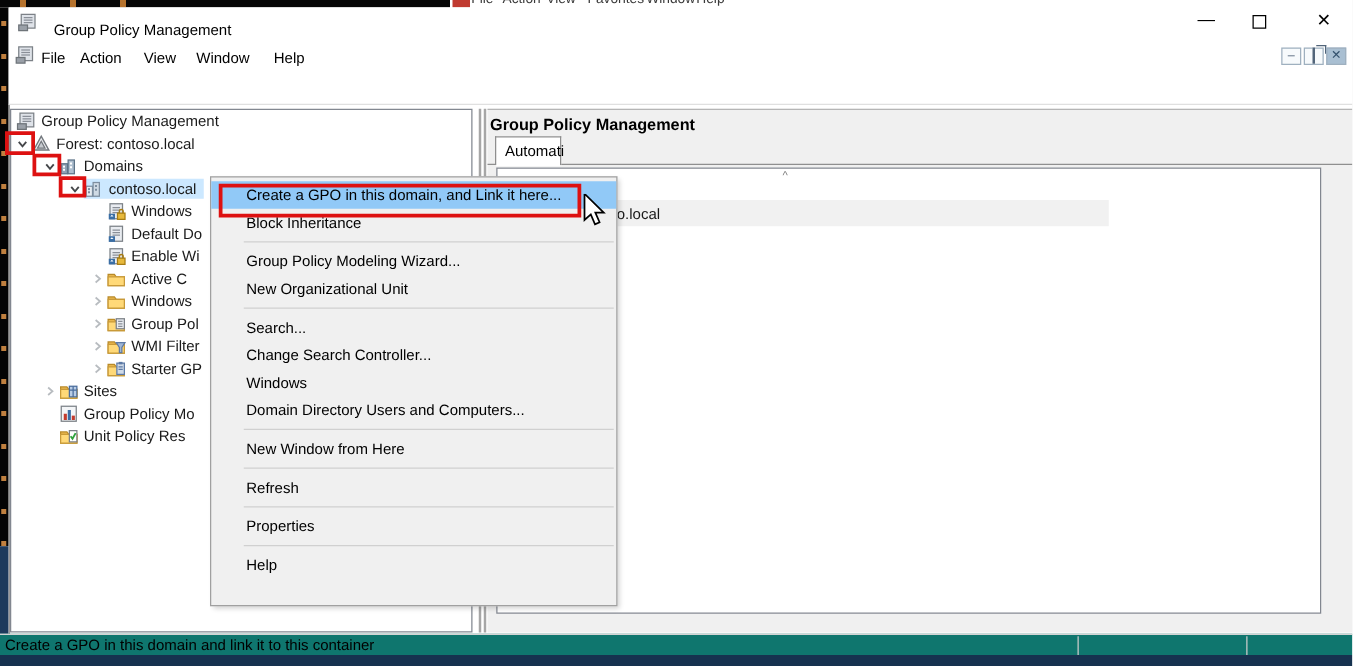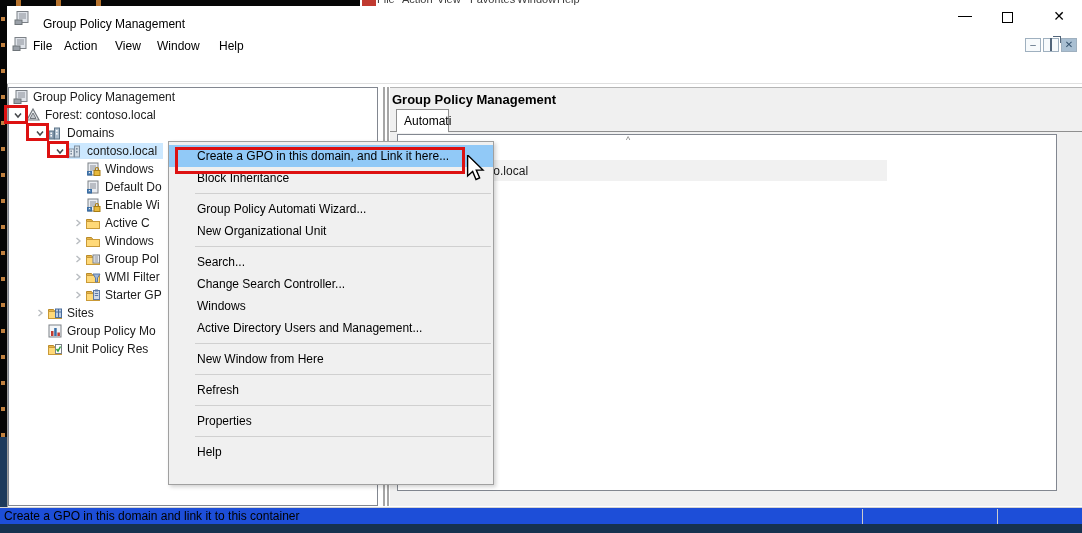--- a/index.html
+++ b/index.html
@@ -71,21 +71,21 @@
   .sel-wrap { display:flex; align-items:center; background:#cce8ff; padding-right:6px; }
 
   
   #ctx-menu { left:168px; top:141px; width:326px; height:344px; background:#f0f0f0; border:1px solid #a0a0a0; z-index:50; padding-top:3px; box-shadow:2px 2px 4px rgba(0,0,0,0.18); }
   .ctx-item { height:22px; line-height:22px; padding-left:28px; color:#000; }
   .ctx-item.hl { background:#91c9f7; }
   .ctx-sep { height:9px; position:relative; }
   .ctx-sep::after { content:""; position:absolute; left:26px; right:2px; top:4px; height:1px; background:#d0d0d0; }
 
   
-  #statusbar { left:0; top:507px; width:1082px; height:17px; background:#1d4ed8; border-top:1px solid #d4d4d4;padding-left:45px; }
+  #statusbar { left:0; top:507px; width:1082px; height:17px; background:#0f766e; border-top:1px solid #d4d4d4;padding-left:45px; }
   #status-text { left:4px; top:1px; color:#000; }
   .sb-div { position:absolute; top:1px; width:1px; height:15px; background:#cccccc; }
 
   
   .red-box { position:absolute; border:3px solid #dd1111; background:transparent; z-index:60; }
   #rb-1 { left:4px;  top:105px; width:24px; height:19px; }
   #rb-2 { left:26px; top:123px; width:23px; height:18px; }
   #rb-3 { left:47px; top:141px; width:22px; height:17px; }
   #rb-menu { left:175px; top:147px; width:290px; height:27px; }
 
@@ -473,27 +473,27 @@
           </span>
         <span class="rlabel">contoso.local</span>
       </div>
     </div>
   </div>
 
   <div class="abs" id="ctx-menu">
     <div class="ctx-item hl">Create a GPO in this domain, and Link it here...</div>
     <div class="ctx-item">Block Inheritance</div>
     <div class="ctx-sep"></div>
-    <div class="ctx-item">Group Policy Automati Wizard...</div>
+    <div class="ctx-item">Group Policy Modeling Wizard...</div>
     <div class="ctx-item">New Organizational Unit</div>
     <div class="ctx-sep"></div>
     <div class="ctx-item">Search...</div>
     <div class="ctx-item">Change Search Controller...</div>
     <div class="ctx-item">Windows</div>
-    <div class="ctx-item">Active Directory Users and Management...</div>
+    <div class="ctx-item">Domain Directory Users and Computers...</div>
     <div class="ctx-sep"></div>
     <div class="ctx-item">New Window from Here</div>
     <div class="ctx-sep"></div>
     <div class="ctx-item">Refresh</div>
     <div class="ctx-sep"></div>
     <div class="ctx-item">Properties</div>
     <div class="ctx-sep"></div>
     <div class="ctx-item">Help</div>
   </div>
 

